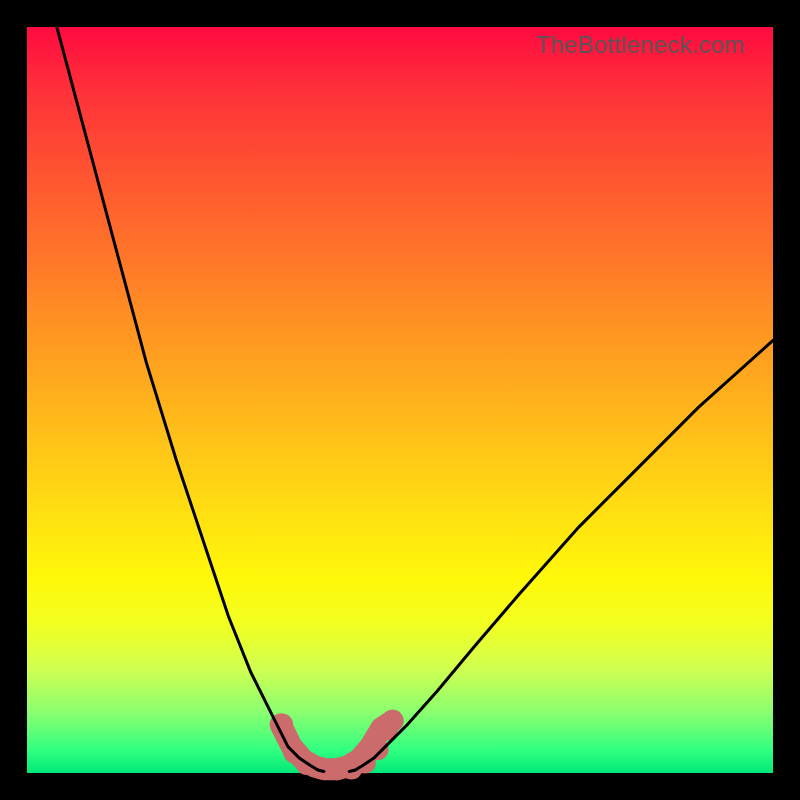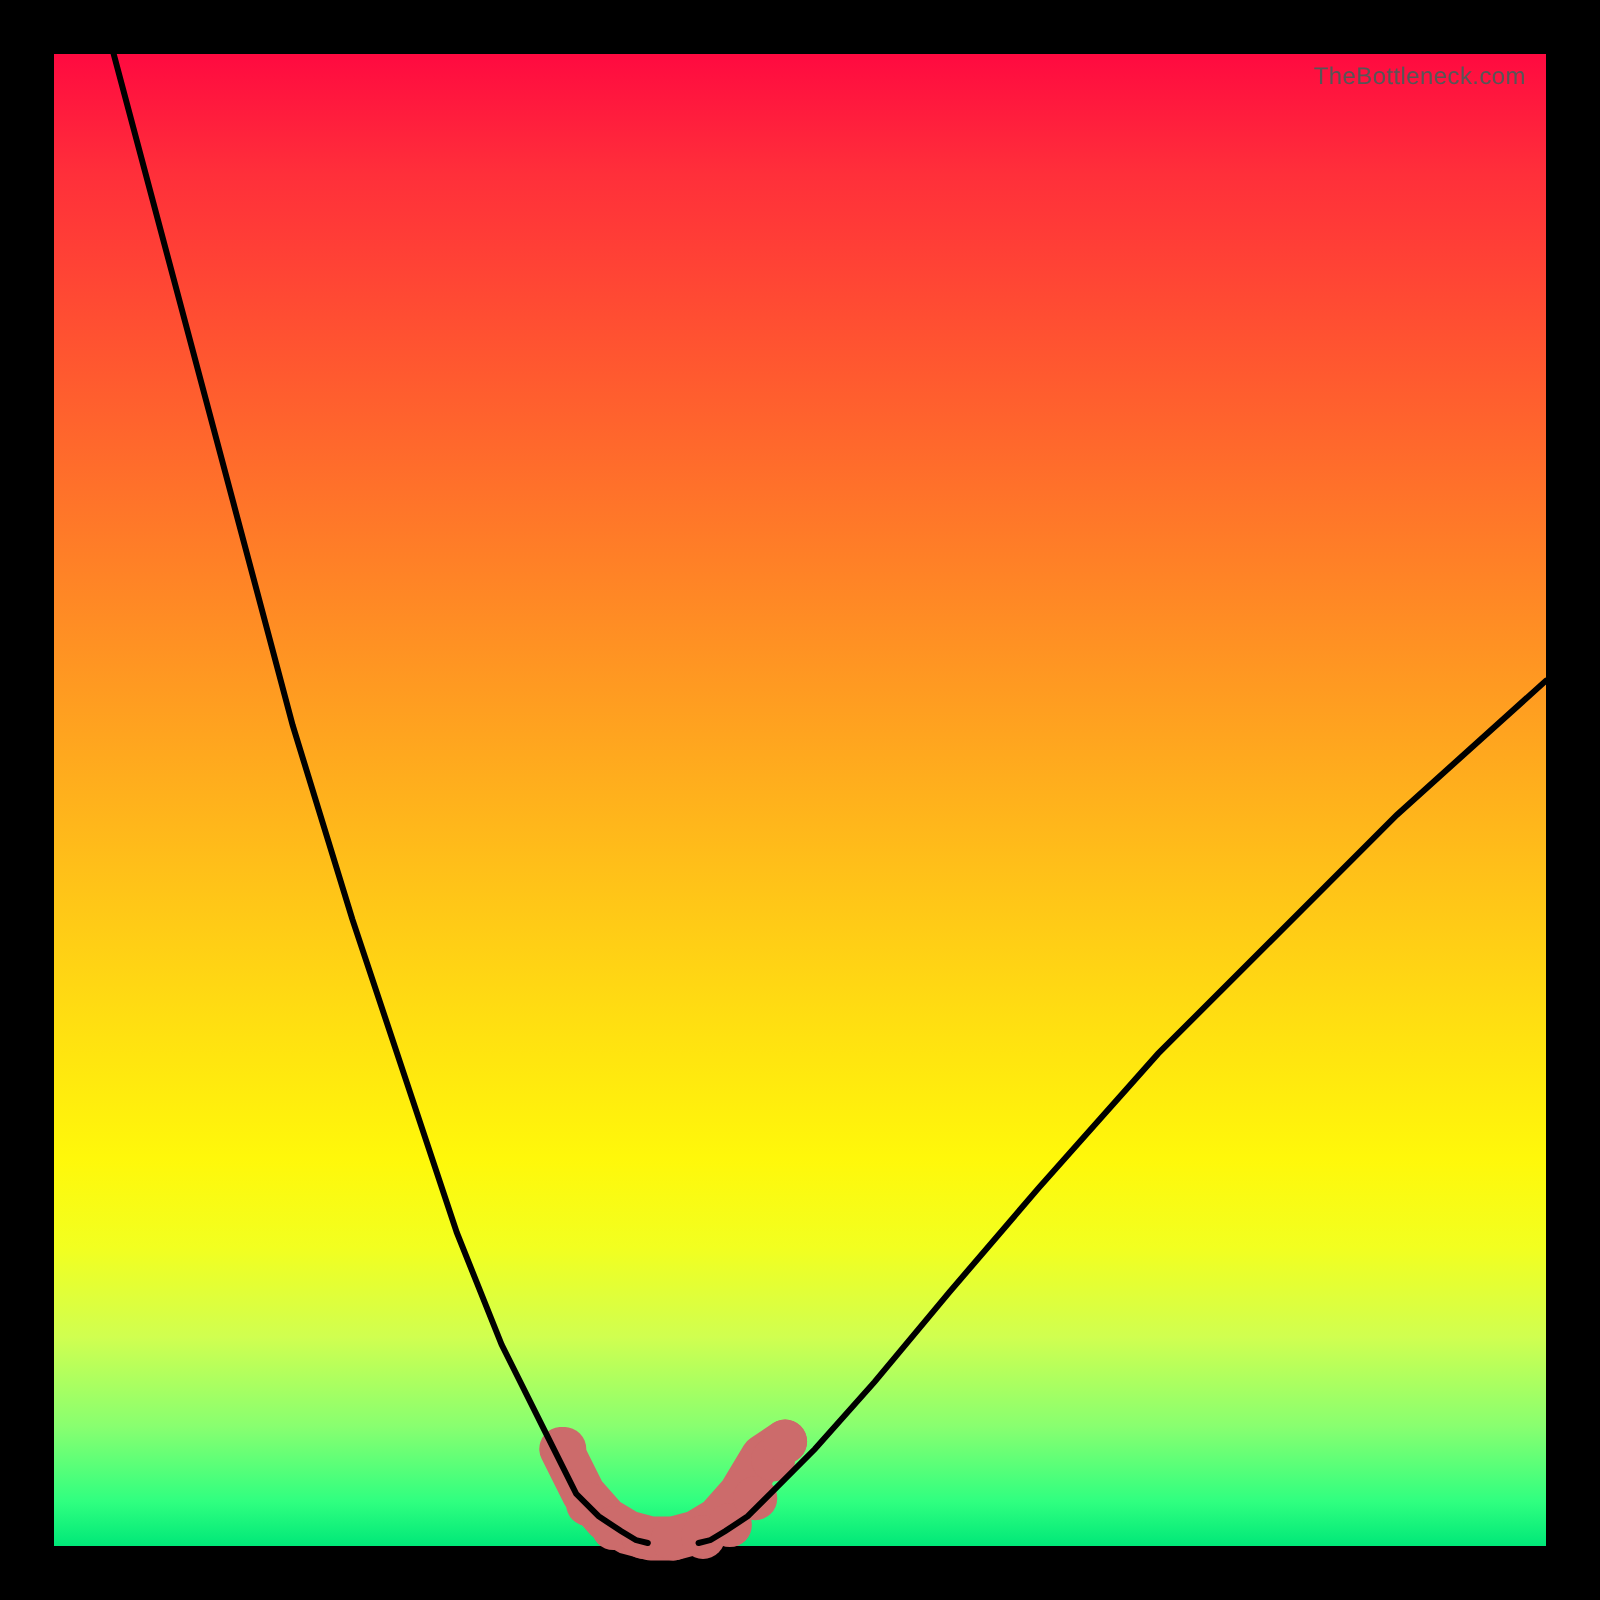--- a/index.html
+++ b/index.html
@@ -27,23 +27,23 @@
       #fff80a 74%,
       #f2ff20 80%,
       #d0ff50 86%,
       #88ff70 92%,
       #30ff80 97%,
       #00e878 100%);
   }
   .watermark {
     position: absolute;
     top: 4px;
-    right: 10px;
+    right: 28px;
     font-family: Arial, Helvetica, sans-serif;
-    font-size: 12px;
+    font-size: 24px;
     font-weight: 500;
     color: #565656;
     letter-spacing: 0.2px;
   }
   svg.curve {
     position: absolute;
     left: 0; top: 0;
     width: 746px;
     height: 746px;
     overflow: visible;

